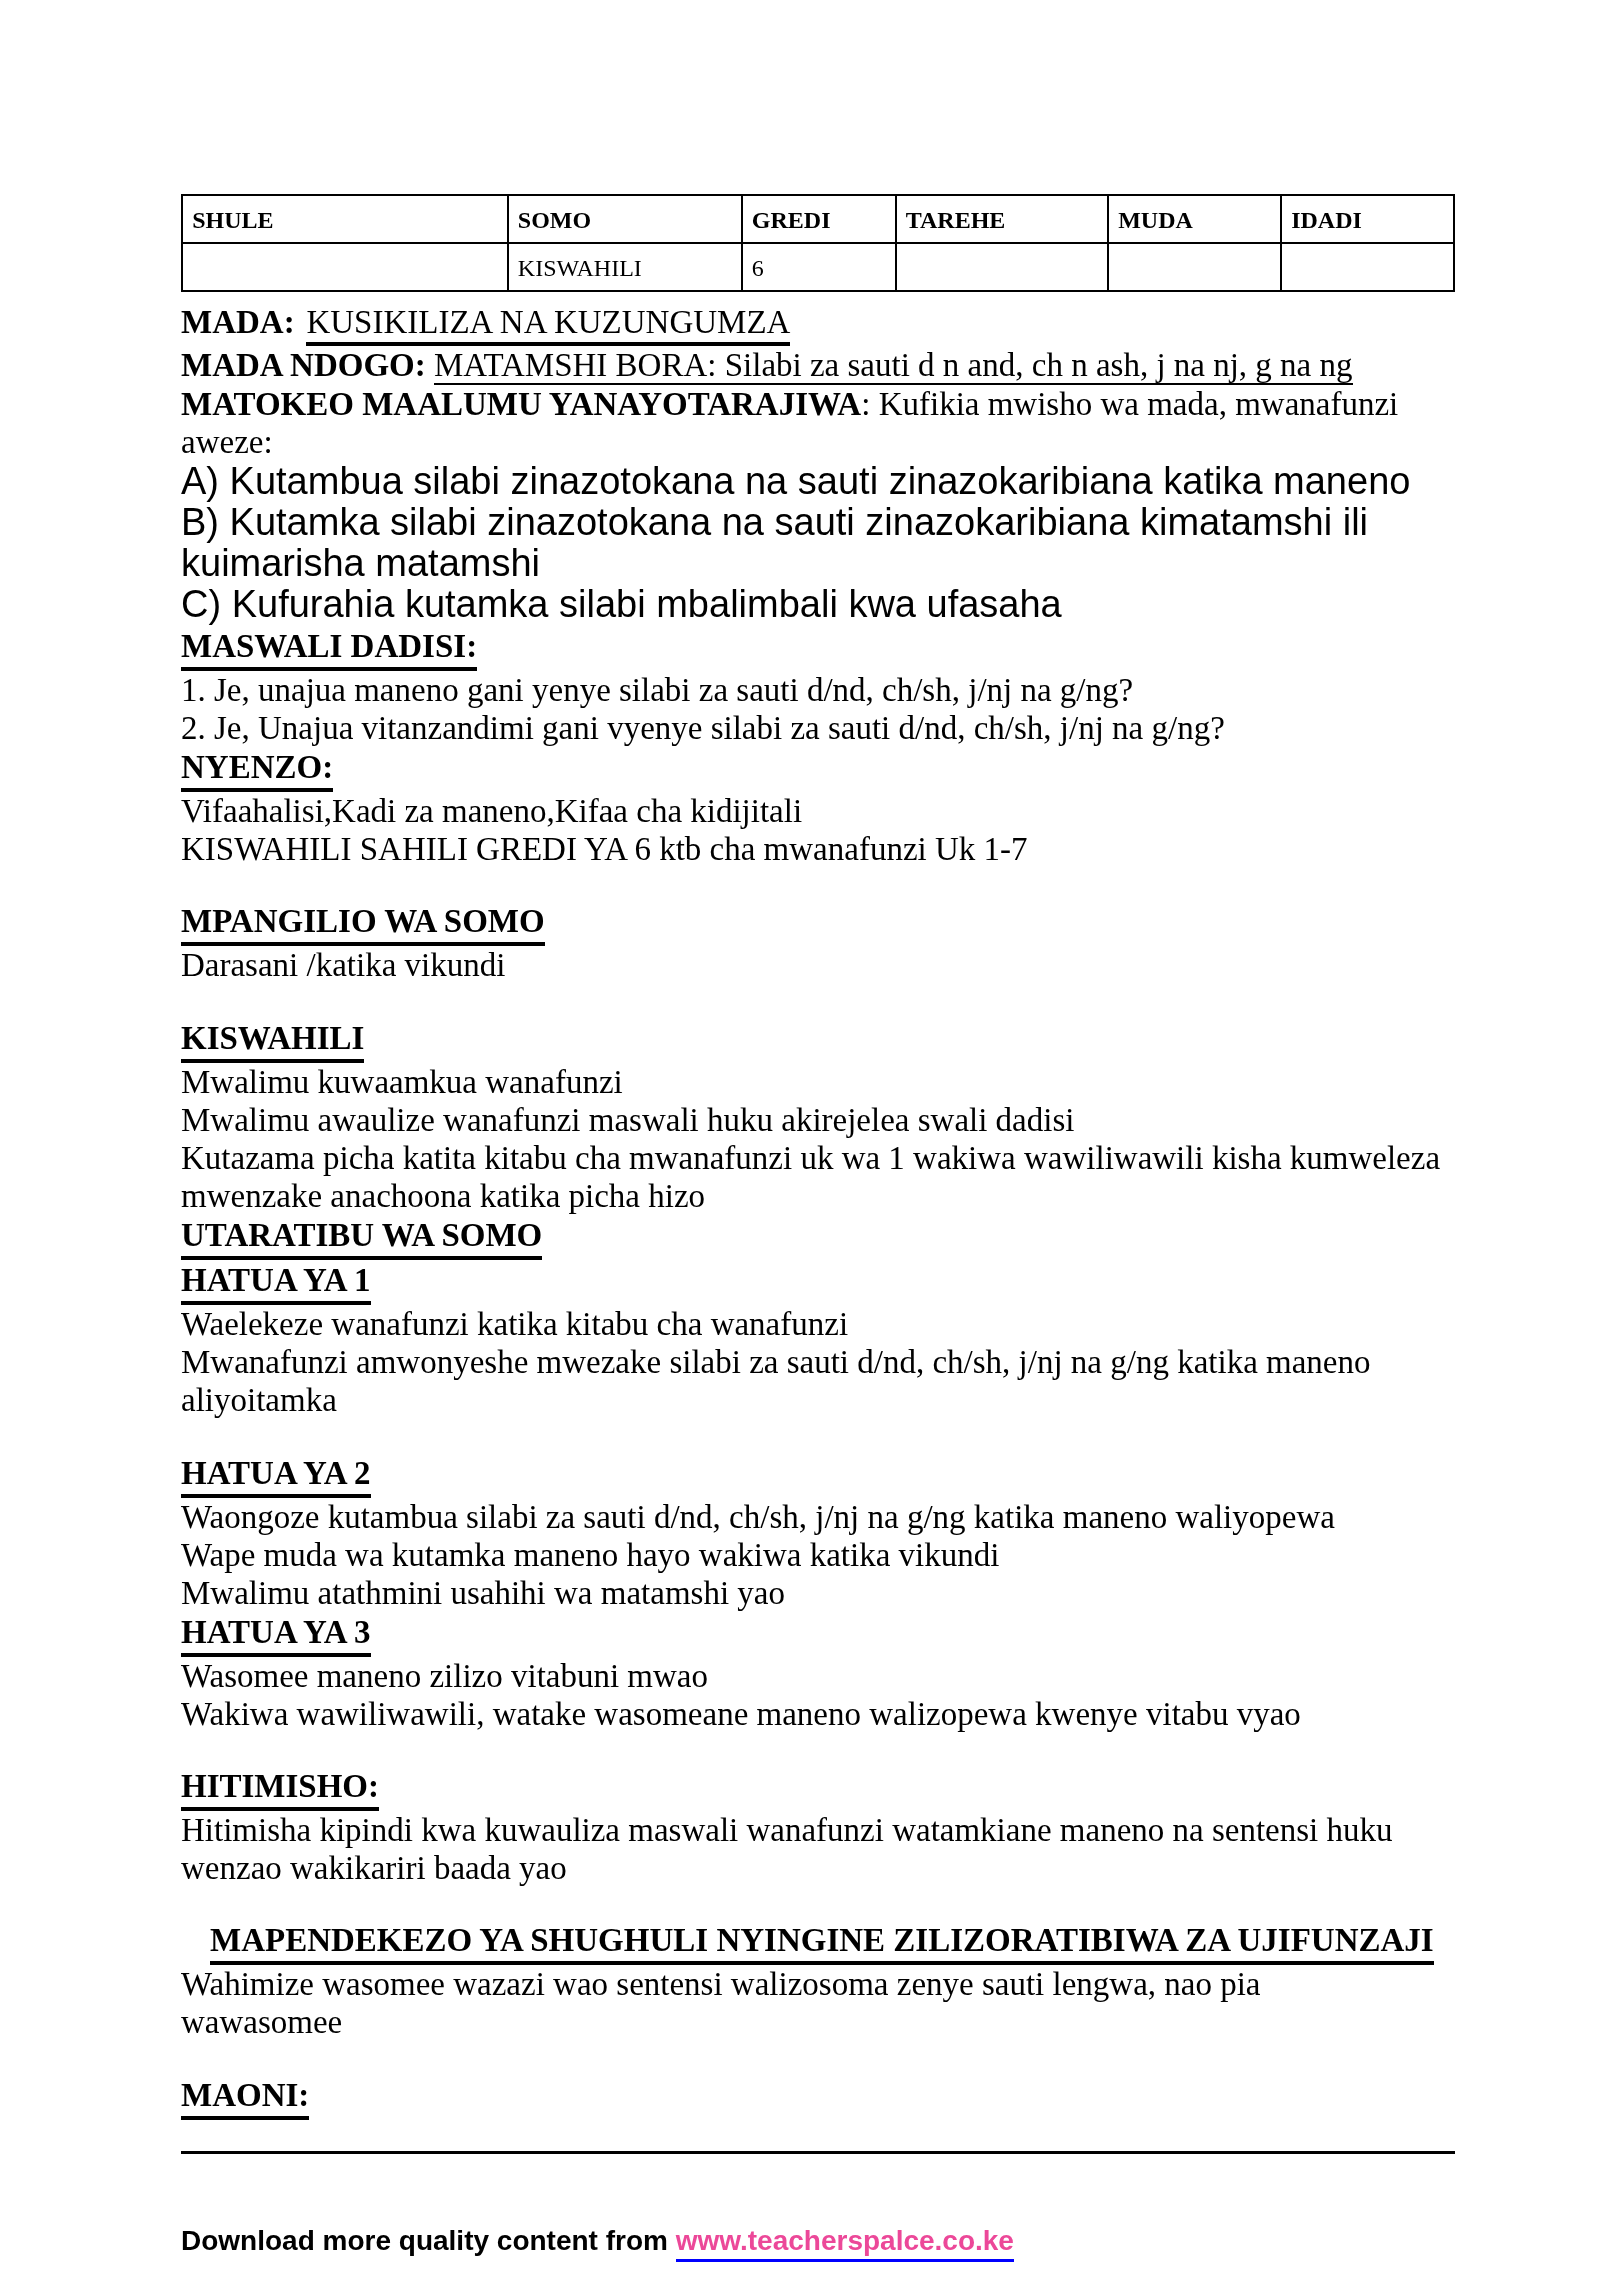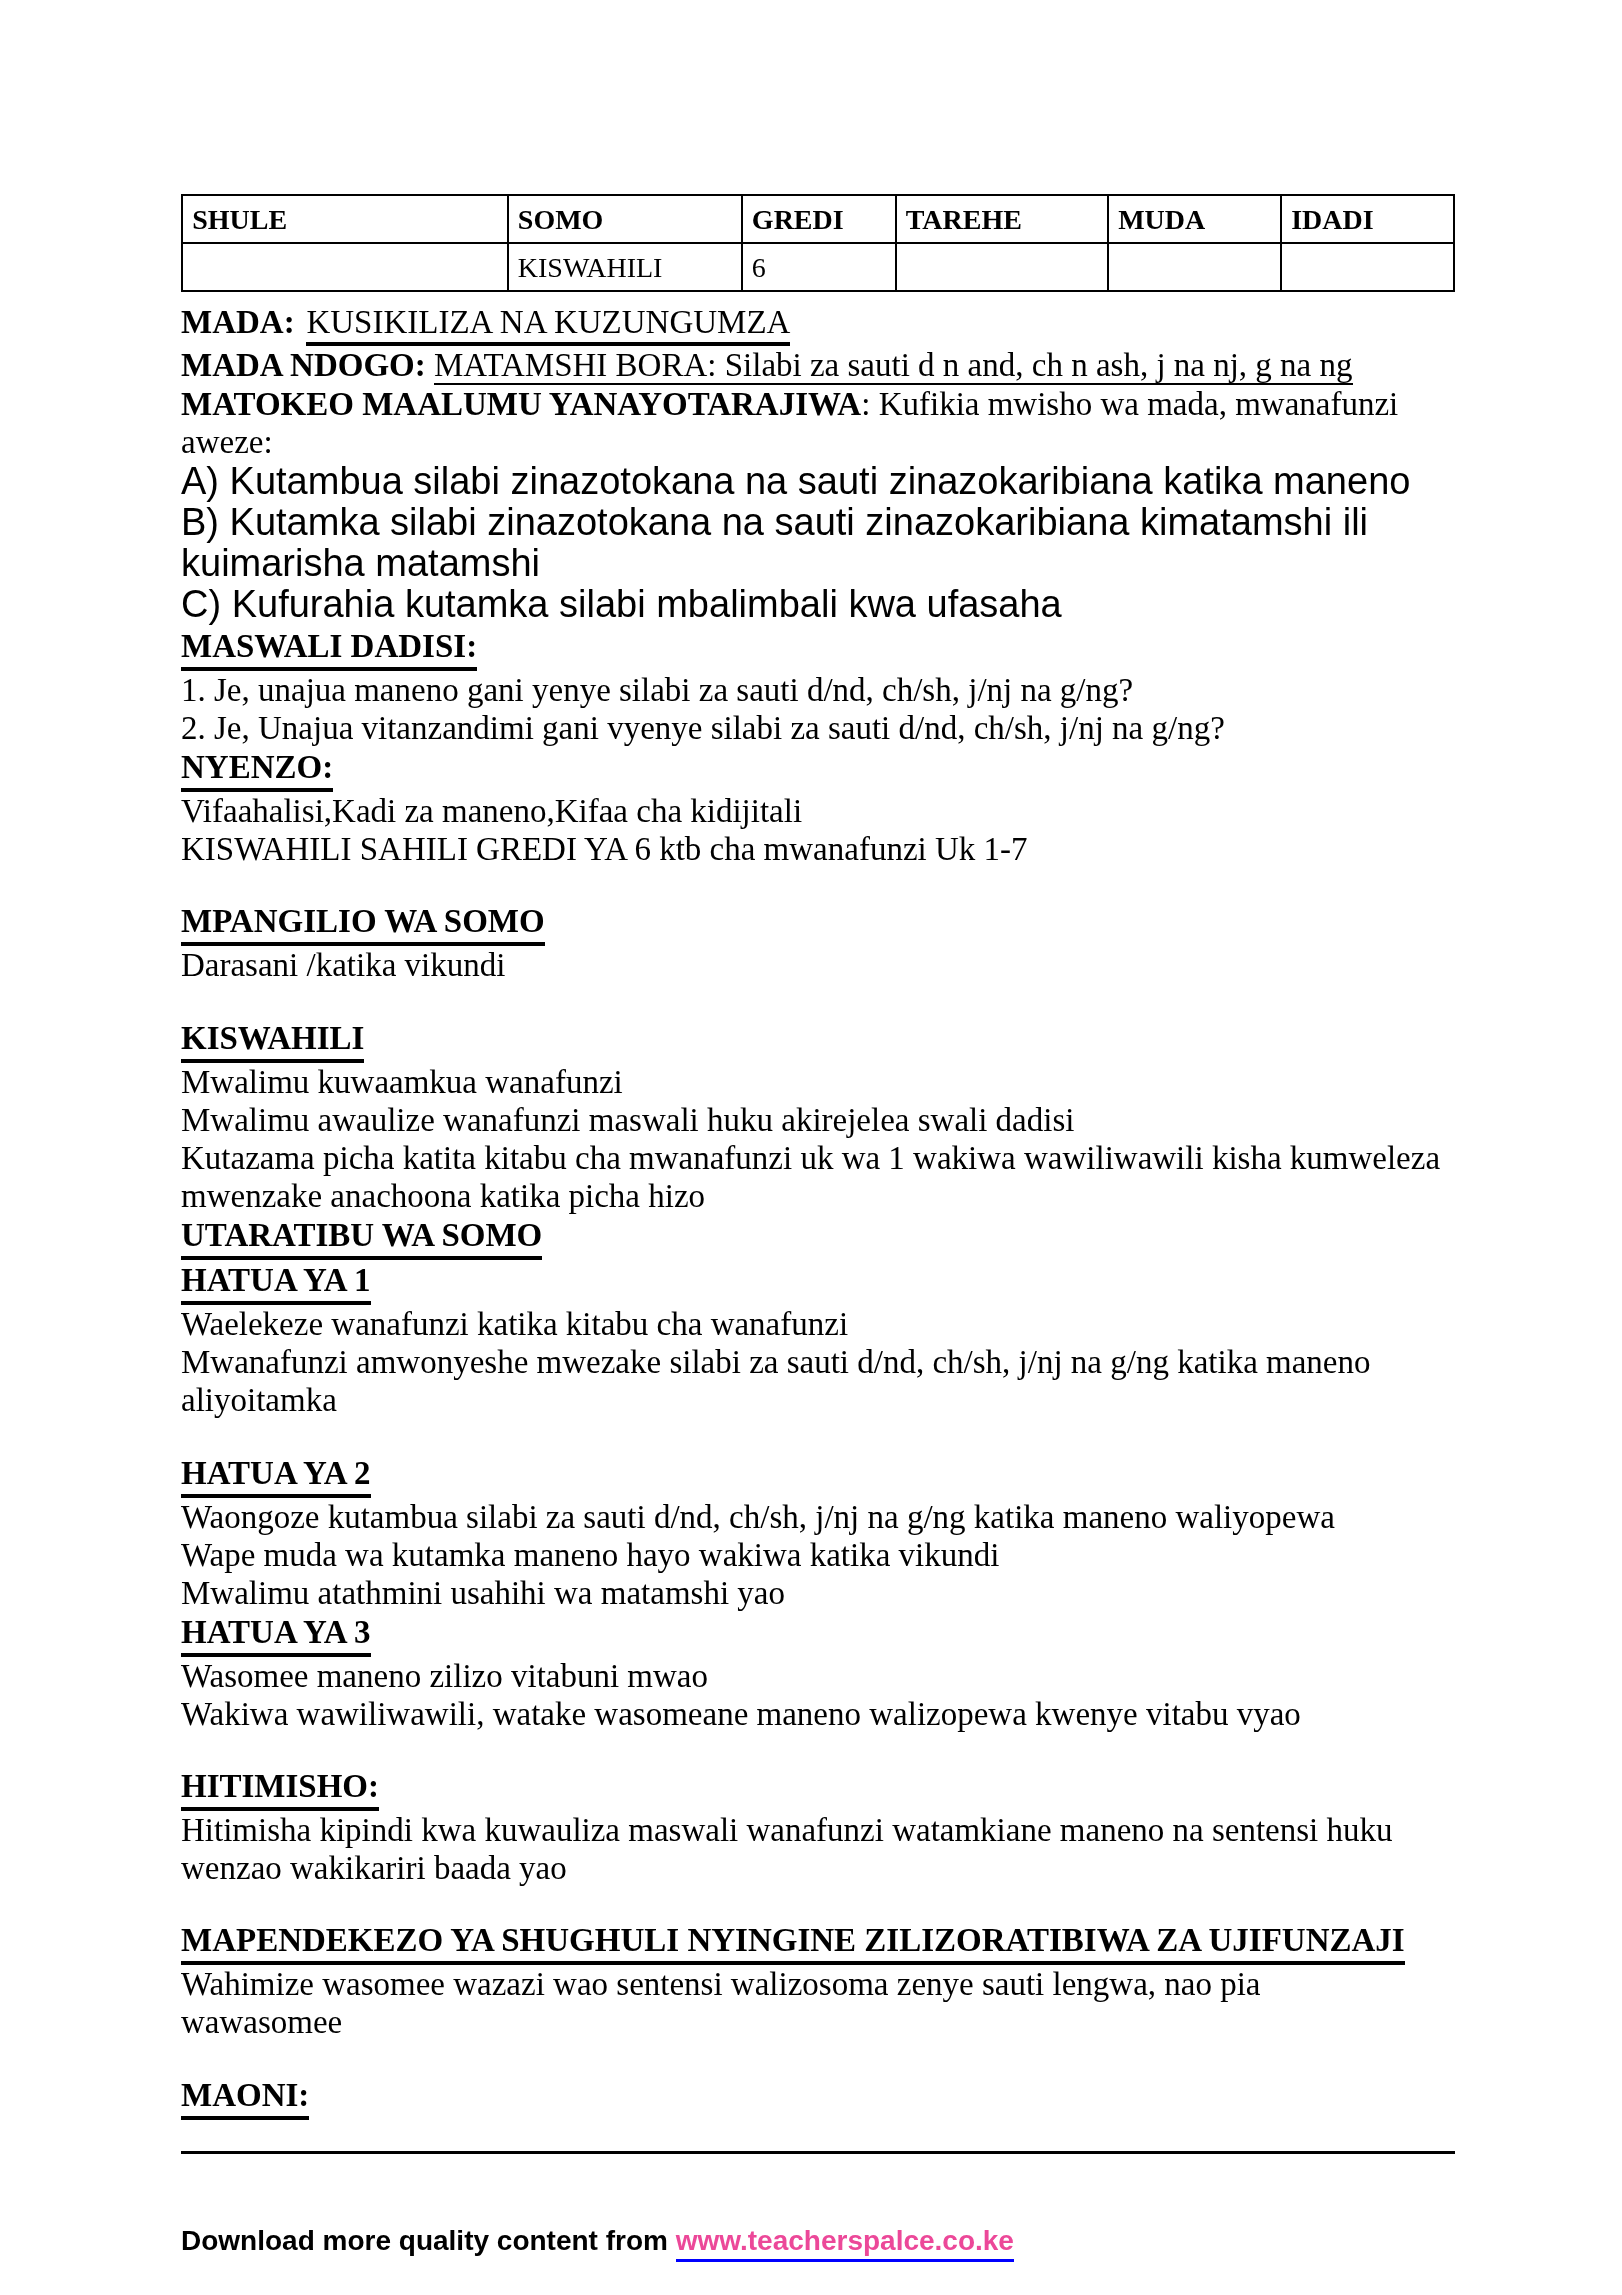--- a/index.html
+++ b/index.html
@@ -17,36 +17,36 @@
   p { margin: 0; }
   .b { font-weight: bold; }
 
   
   table.doc-table { width: 100%; border-collapse: collapse; table-layout: fixed; }
   table.doc-table th, table.doc-table td {
     border: 2.6px solid #000;
     padding: 3.9px 9.2px 2.6px 9.2px;
     height: 48px;
     text-align: left;
-    font-size: 28px;
+    font-size: 24px;
     vertical-align: middle;
     overflow: hidden;
   }
   table.doc-table th { font-weight: bold; }
 
   
   .hp { margin-top: 1.3px; }
   .hu {
     font-weight: bold;
     display: inline-block;
     border-bottom: 4.6px solid #000;
     padding-bottom: 4px;
     line-height: 34px;
   }
-  .nowrap { white-space: nowrap; }
+  .nowrap { white-space: nowrap; margin-left: 29px; }
 
   
   .u-thick { display: inline-block; border-bottom: 4.6px solid #000; padding-bottom: 3px; line-height: 34px; margin-top: 8px; }
   .u-thin  { display: inline-block; border-bottom: 2.6px solid #000; padding-bottom: 1.3px; line-height: 34px; }
 
   .mada-gap { margin-left: 11.8px; }
 
   
   .sans { font-family: "Liberation Sans", sans-serif; font-size: 38px; line-height: 41px; }
 

